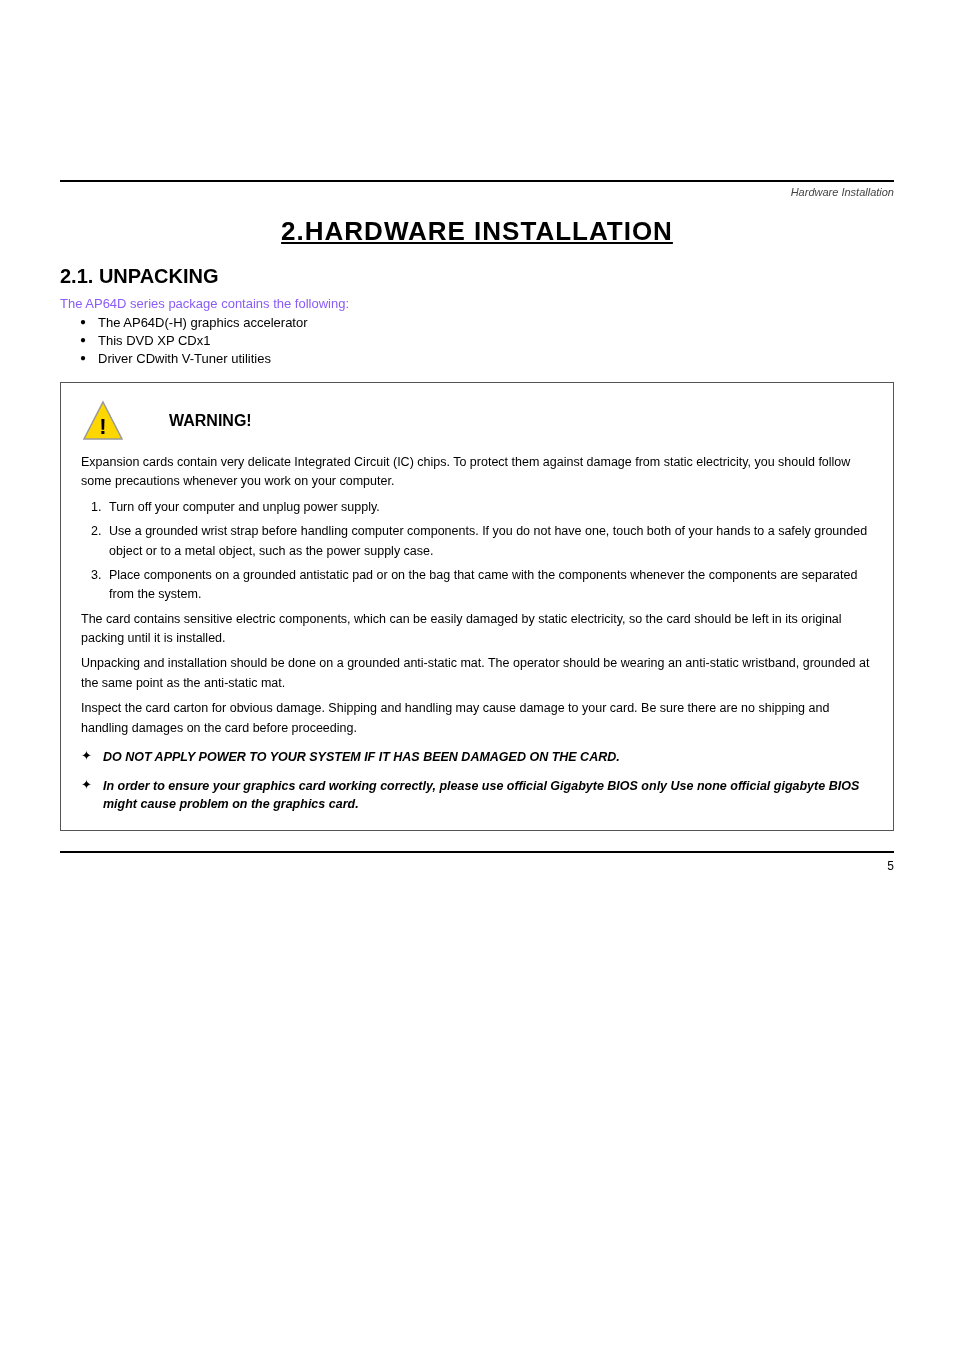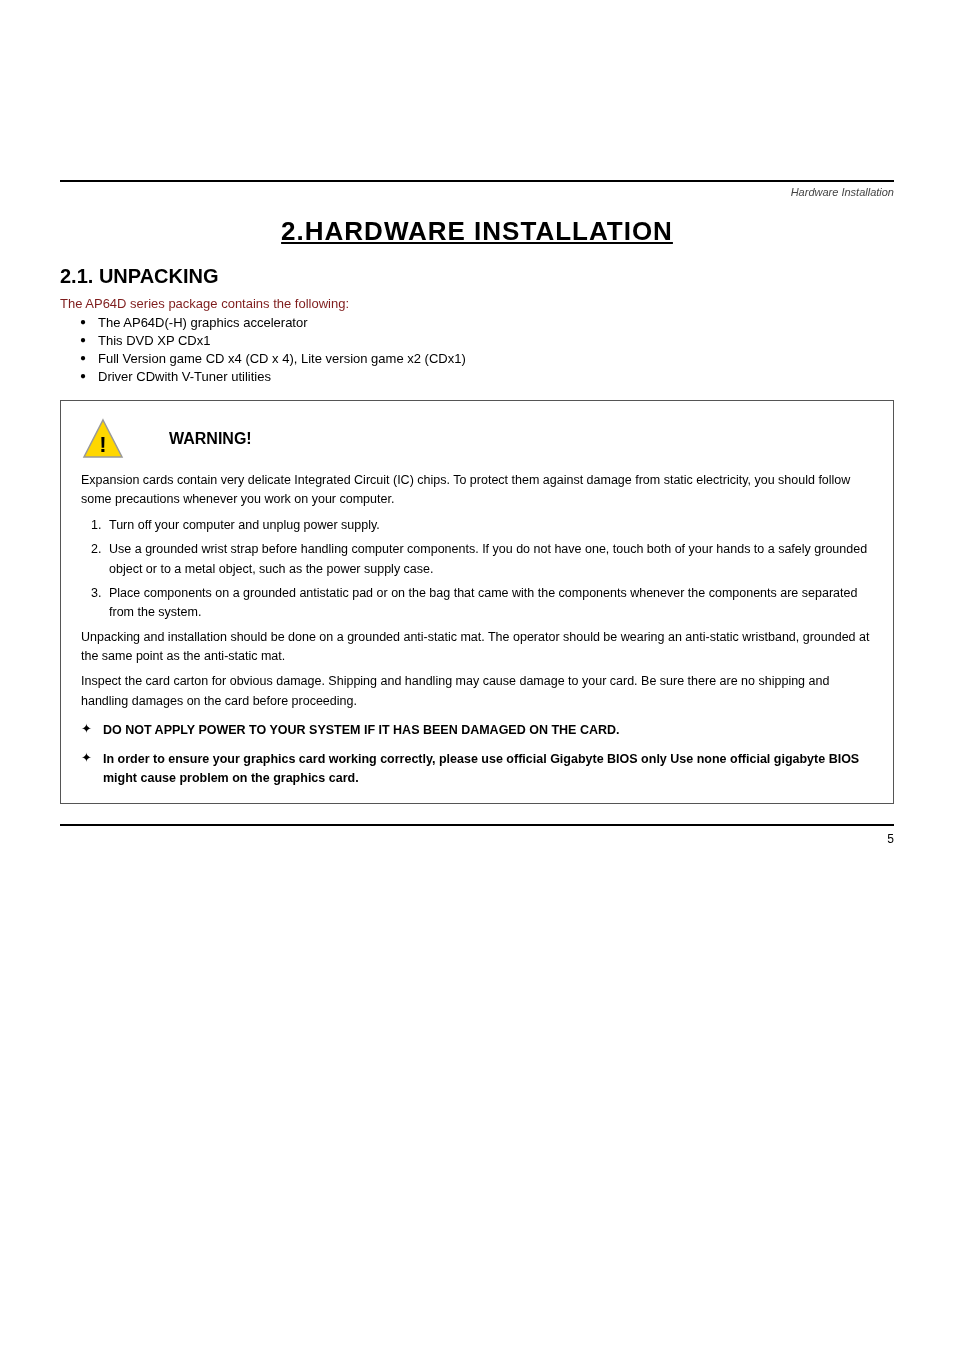--- a/index.html
+++ b/index.html
@@ -38,21 +38,21 @@
       letter-spacing: 1px;
     }
     .section-title {
       font-size: 20px;
       font-weight: bold;
       margin: 0 60px 8px 60px;
     }
     .intro-text {
       font-size: 13px;
       margin: 0 60px 4px 60px;
-      color: #7f1d1d;
+      color: #8b5cf6;
     }
     .bullet-list {
       list-style: none;
       margin: 4px 60px 8px 80px;
     }
     .bullet-list li {
       position: relative;
       padding-left: 18px;
       margin-bottom: 3px;
       font-size: 13px;
@@ -112,20 +112,21 @@
       font-size: 12.5px;
     }
     .warning-bold-item .bullet-star {
       min-width: 22px;
       font-size: 13px;
       flex-shrink: 0;
     }
     .warning-bold-text {
       font-weight: bold;
       line-height: 1.5;
+      font-style: italic;
     }
     .bottom-rule {
       border-top: 2px solid #000;
       margin: 20px 60px 0 60px;
     }
     .page-number {
       text-align: right;
       margin: 6px 60px 0 0;
       font-size: 12px;
     }
@@ -141,21 +142,20 @@
 
   <div class="main-title">2.HARDWARE INSTALLATION</div>
 
   <div class="section-title">2.1. UNPACKING</div>
 
   <div class="intro-text">The AP64D series package contains the following:</div>
 
   <ul class="bullet-list">
   <li>The AP64D(-H) graphics accelerator</li>
       <li>This DVD XP CDx1</li>
-      <li>Full Version game CD x4 (CD x 4), Lite version game x2 (CDx1)</li>
       <li>Driver CDwith  V-Tuner utilities</li>
     </ul>
 
   <div class="warning-box">
     <div class="warning-header">
       <svg class="warning-icon" viewBox="0 0 44 44" xmlns="http://www.w3.org/2000/svg">
         <polygon points="22,3 41,40 3,40" fill="#FFD700" stroke="#999" stroke-width="1.5"></polygon>
         <text x="22" y="35" text-anchor="middle" font-size="22" font-weight="bold" fill="#000">!</text>
       </svg>
       <span class="warning-title">WARNING!</span>
@@ -172,20 +172,21 @@
           <span class="num">2.</span>
           <span>Use a grounded wrist strap before handling computer components. If you do not have one, touch both of your hands to a safely grounded object or to a metal object, such as the power supply case.</span>
         </div>
         <div class="warning-numbered-item">
           <span class="num">3.</span>
           <span>Place components on a grounded antistatic pad or on the bag that came with the components whenever the components are separated from the system.</span>
         </div>
       </div>
 
     <div class="warning-text">
+    <div class="warning-text">The card contains sensitive electric components, which can be easily damaged by static electricity, so the card should be left in its original packing until it is installed.</div>
         <div class="warning-text">Unpacking and installation should be done on a grounded anti-static mat. The operator should be wearing an anti-static wristband, grounded at the same point as the anti-static mat.</div>
         <div class="warning-text">Inspect the card carton for obvious damage. Shipping and handling may cause damage to your card. Be sure there are no shipping and handling damages on the card before proceeding.</div>
       </div>
 
     <div>
     <div class="warning-bold-item">
           <span class="bullet-star">✦</span>
           <span class="warning-bold-text">DO NOT APPLY POWER TO YOUR SYSTEM IF IT HAS BEEN DAMAGED ON THE CARD.</span>
         </div>
         <div class="warning-bold-item">

